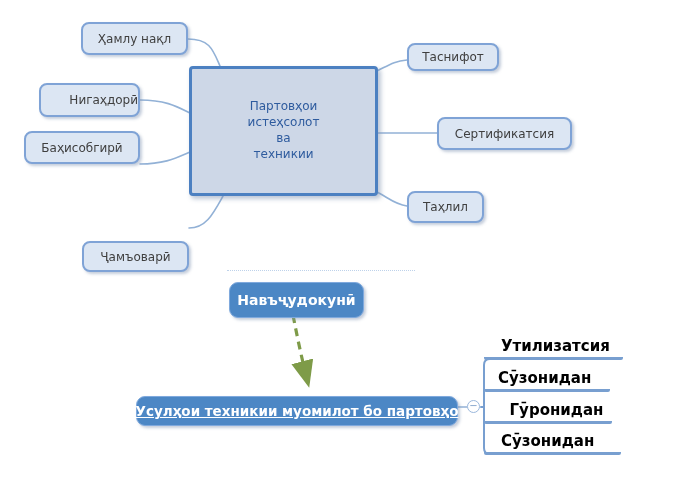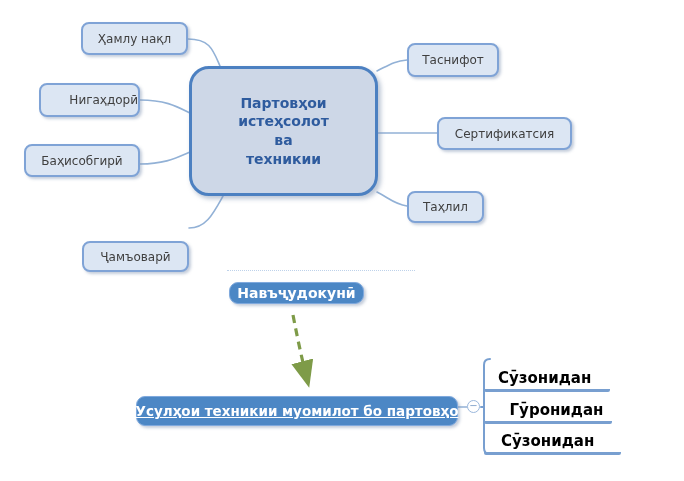--- a/index.html
+++ b/index.html
@@ -12,22 +12,22 @@
   .topic-sat{
     background:var(--satellite-fill,#dce6f3);
     border:2px solid var(--satellite-border,#7fa3d6);
     border-radius:8px;color:var(--satellite-text,#3f3f3f);
     font-size:12px;box-shadow:2px 2px 3px rgba(125,145,175,.45);
     cursor:default;
   }
   .topic-central{
     background:var(--central-fill,#cdd7e7);
     border:3.5px solid var(--central-border,#4c80c1);
-    border-radius:20px;color:var(--central-text,#2e5b9e);
-    font-weight:bold;font-size:14px;line-height:1.33;text-align:center;
+    border-radius:4px;color:var(--central-text,#2e5b9e);
+    font-weight:normal;font-size:12px;line-height:1.33;text-align:center;
     flex-direction:column;box-shadow:2.5px 3px 4px rgba(125,145,175,.5);
   }
   .topic-solid{
     background:var(--solid-fill,#4c87c5);
     border:1.5px solid var(--solid-border,#7fa9dd);
     border-radius:9px;color:var(--solid-text,#fff);
     font-weight:bold;font-size:14px;box-shadow:2px 2px 3px rgba(125,145,175,.45);
     white-space:nowrap;
   }
   .topic-methods{font-size:13.5px;}
@@ -84,47 +84,50 @@
     <span class="central-line">ва</span>
     <span class="central-line">техникии</span>
   </div>
 
   <div class="node topic-sat" style="left:81px;top:22px;width:107px;height:33px;">
     <span>Ҳамлу нақл</span>
   </div>
   <div class="node topic-sat" style="left:39px;top:83px;width:101px;height:34px;justify-content:flex-end;">
     <span>Нигаҳдорӣ</span>
   </div>
-  <div class="node topic-sat" style="left:24px;top:144px;width:116px;height:33px;">
+  <div class="node topic-sat" style="left:24px;top:131px;width:116px;height:33px;">
     <span>Баҳисобгирӣ</span>
   </div>
   <div class="node topic-sat" style="left:82px;top:213px;width:107px;height:31px;margin-top:28px;">
     <span>Ҷамъоварӣ</span>
   </div>
 
-  <div class="node topic-sat" style="left:407px;top:43px;width:92px;height:34px;">
+  <div class="node topic-sat" style="left:407px;top:43px;width:92px;height:28px;">
     <span>Таснифот</span>
   </div>
   <div class="node topic-sat" style="left:437px;top:117px;width:135px;height:33px;">
     <span>Сертификатсия</span>
   </div>
   <div class="node topic-sat" style="left:407px;top:191px;width:77px;height:32px;">
     <span>Таҳлил</span>
   </div>
 
-  <div class="node topic-solid" style="left:229px;top:282px;width:135px;height:22px;">
+  <div class="node topic-solid" style="left:229px;top:282px;width:135px;height:36px;">
     <span>Навъҷудокунӣ</span>
   </div>
 
   <div class="node topic-solid topic-methods" style="left:136px;top:396px;width:322px;height:30px;text-decoration:underline;">
     <span>Усулҳои техникии муомилот бо партовҳо</span>
   </div>
 
   <div class="collapse-btn" style="left:467px;top:400px;">−</div>
 
+  <div class="method-row" style="left:484px;top:336px;width:139px;">
+    <span>Утилизатсия</span>
+  </div>
   <div class="method-row" style="left:484px;top:368px;width:126px;padding-left:14px;">
     <span>Сӯзонидан</span>
   </div>
   <div class="method-row" style="left:484px;top:400px;width:128px;text-align:center;">
     <span>Гӯронидан</span>
   </div>
   <div class="method-row" style="left:484px;top:431px;width:137px;">
     <span>Сӯзонидан</span>
   </div>
 

